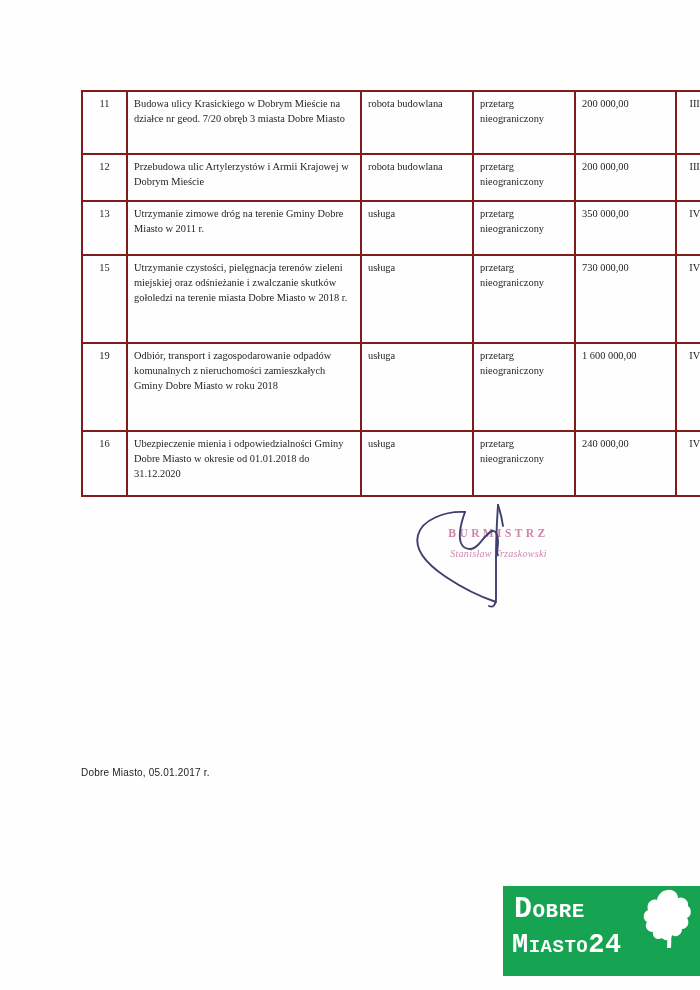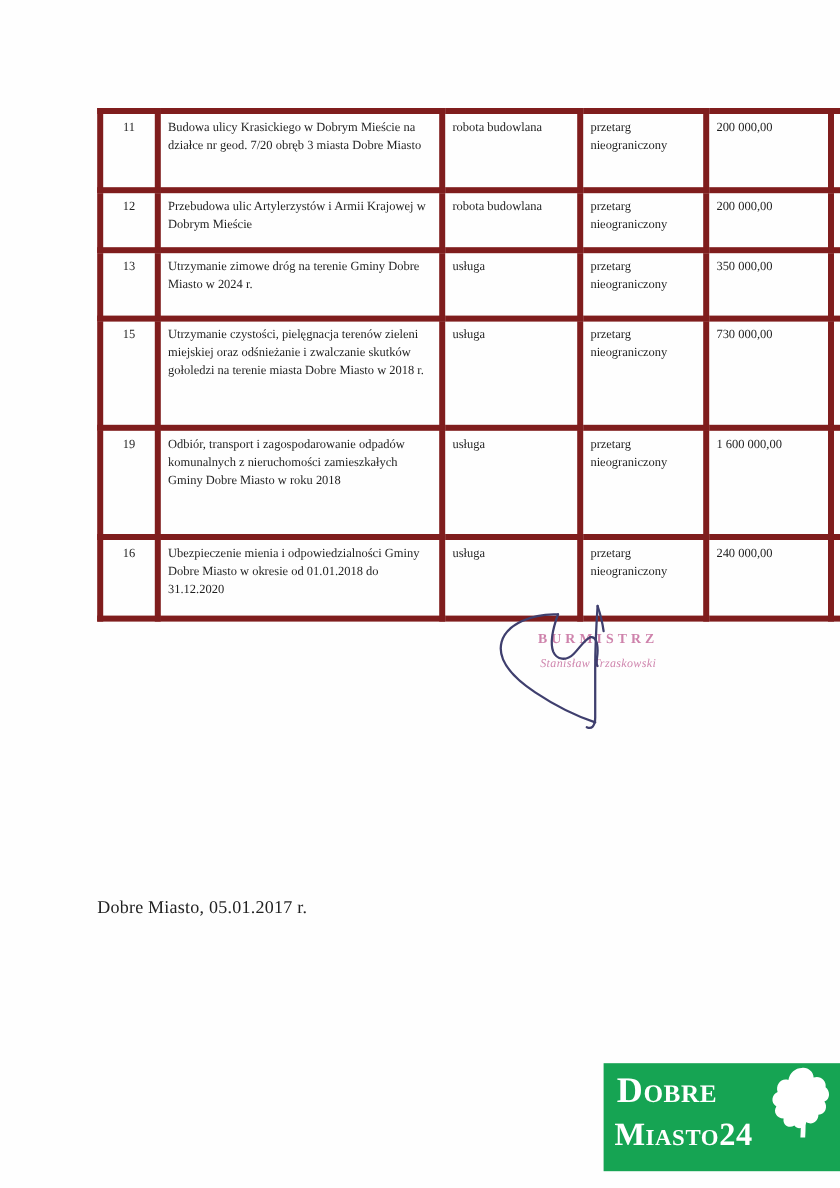--- a/index.html
+++ b/index.html
@@ -25,21 +25,21 @@
   
   .plan-table {
     position: absolute;
     left: 81px;
     top: 90px;
     width: 581px;
     border-collapse: collapse;
     table-layout: fixed;
   }
   .plan-table td {
-    border: 5px solid #7f1d1d;
+    border: 2px solid #7f1d1d;
     vertical-align: top;
     padding: 5px 6px 4px 6px;
     font-size: 10.4px;
     line-height: 1.42;
     font-family: "Liberation Serif", serif;
     color: #1f1f1f;
   }
   .col-lp    { width: 31px;  text-align: center; }
   .col-name  { width: 220px; }
   .col-type  { width: 98px;  }
@@ -89,41 +89,41 @@
   .signature-svg {
     position: absolute;
     left: 0;
     top: 0;
   }
 
   
   .date-line {
     position: absolute;
     left: 81px;
-    top: 749px;
-    font-size: 15px;
-    font-family: Liberation Serif, serif;
+    top: 767px;
+    font-size: 10px;
+    font-family: Liberation Sans, sans-serif;
     color: #222;
     letter-spacing: .2px;
   }
 
   
   .logo {
     position: absolute;
     left: 503px;
     top: 886px;
     width: 197px;
     height: 90px;
     background: #16a453;
     overflow: hidden;
   }
   .logo-line1, .logo-line2 {
     position: absolute;
     color: #ffffff;
-    font-family: Liberation Serif, serif;
+    font-family: Liberation Mono, monospace;
     font-weight: bold;
     font-variant: small-caps;
     white-space: nowrap;
     text-align: center;
   }
   .logo-line1 {
     left: 11px;
     top: 6px;
     font-size: 30px;
     letter-spacing: .5px;
@@ -160,21 +160,21 @@
       <tr class="row-12">
         <td class="col-lp">12</td>
         <td class="col-name">Przebudowa ulic Artylerzystów i Armii Krajowej w Dobrym Mieście</td>
         <td class="col-type">robota budowlana</td>
         <td class="col-mode">przetarg nieograniczony</td>
         <td class="col-value">200 000,00</td>
         <td class="col-qtr">III kwartał</td>
       </tr>
       <tr class="row-13">
         <td class="col-lp">13</td>
-        <td class="col-name">Utrzymanie zimowe dróg na terenie Gminy Dobre Miasto w 2024 r.</td>
+        <td class="col-name">Utrzymanie zimowe dróg na terenie Gminy Dobre Miasto w 2011 r.</td>
         <td class="col-type">usługa</td>
         <td class="col-mode">przetarg nieograniczony</td>
         <td class="col-value">350 000,00</td>
         <td class="col-qtr">IV kwartał</td>
       </tr>
       <tr class="row-14">
         <td class="col-lp">15</td>
         <td class="col-name">Utrzymanie czystości, pielęgnacja terenów zieleni miejskiej oraz odśnieżanie i zwalczanie skutków gołoledzi na terenie miasta Dobre Miasto w 2018 r.</td>
         <td class="col-type">usługa</td>
         <td class="col-mode">przetarg nieograniczony</td>

